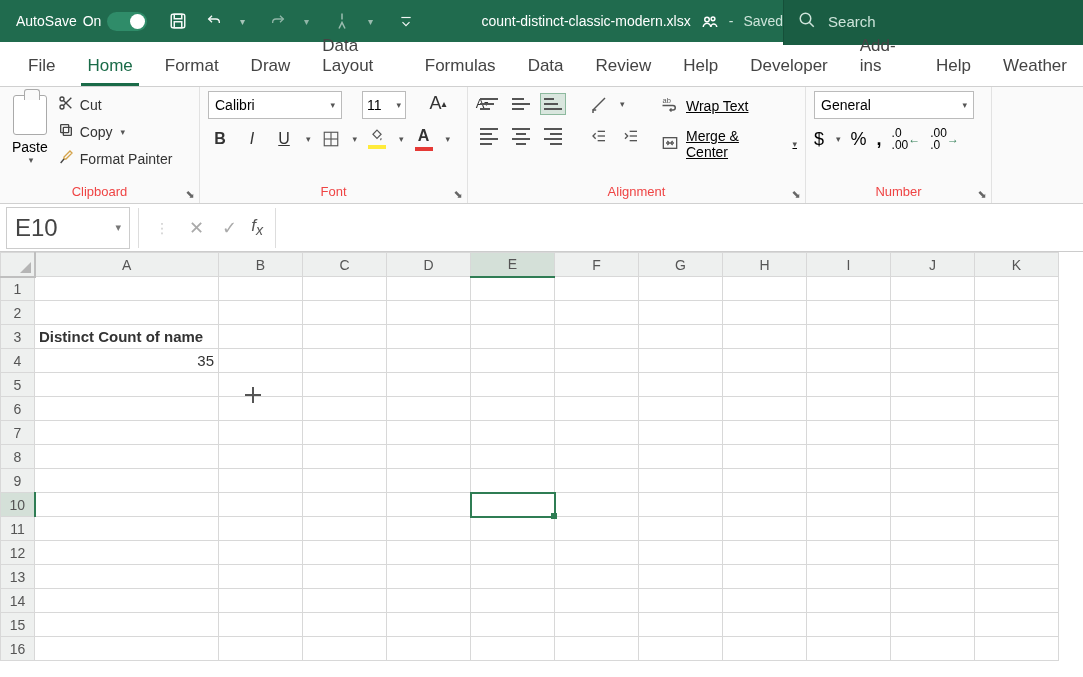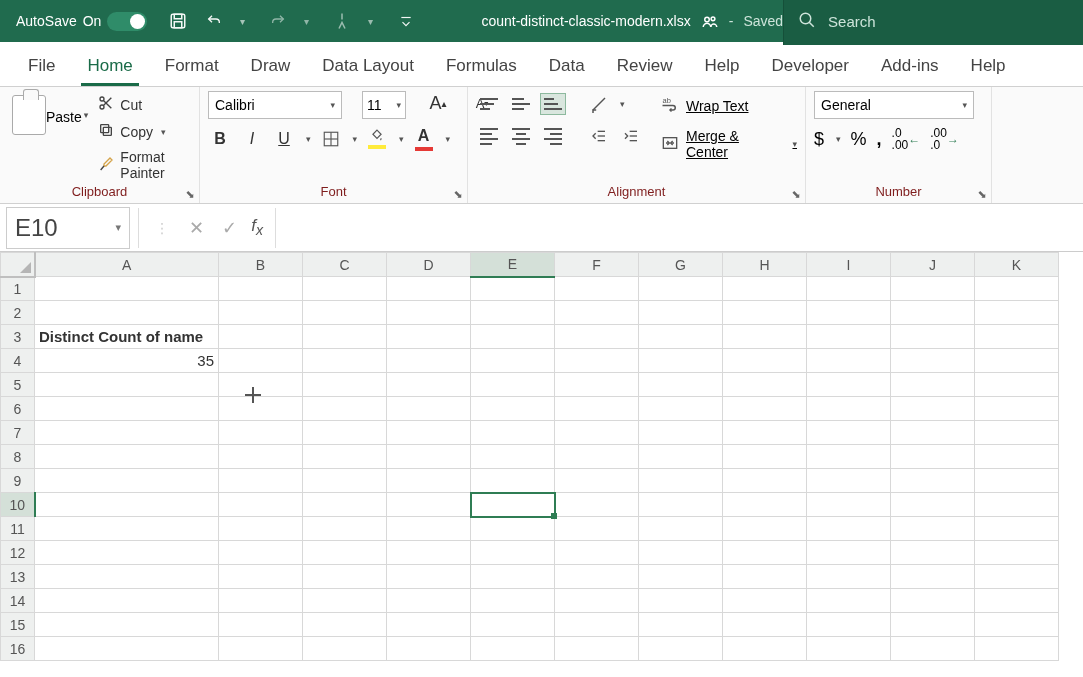--- a/index.html
+++ b/index.html
@@ -21,24 +21,24 @@
 
 .tabs { height: 45px; display: flex; align-items: flex-end; border-bottom: 1px solid #d0d0d0; padding-left: 12px; gap: 0; }
 .tab { padding: 10px 16px 10px; font-size: 17px; color: #444; cursor: pointer; position: relative; }
 .tab.active { color: #1a6b48; }
 .tab.active::after { content: ""; position: absolute; left: 10px; right: 10px; bottom: 0; height: 3px; background: #1a6b48; }
 
 
 .ribbon { height: 117px; background: #fafafa; border-bottom: 1px solid #d0d0d0; display: flex; }
 .group { border-right: 1px solid #e2e2e2; padding: 4px 8px 2px; display: flex; flex-direction: column; position: relative; }
 .group-body { flex: 1; display: flex; align-items: flex-start; gap: 6px; }
-.group-label { text-align: center; font-size: 13px; color: #7f1d1d; padding-bottom: 2px; position: relative; }
+.group-label { text-align: center; font-size: 13px; color: #ef4444; padding-bottom: 2px; position: relative; }
 .group-launcher { position: absolute; right: 2px; bottom: 2px; width: 14px; height: 14px; font-size: 11px; color: #666; display: flex; align-items: center; justify-content: center; cursor: pointer; }
 
-.clip-left { display: flex; flex-direction: row; align-items: center; justify-content: center; padding: 4px 4px 0; }
+.clip-left { display: flex; flex-direction: column; align-items: center; justify-content: center; padding: 4px 4px 0; }
 .clip-icon { width: 34px; height: 40px; border: 1px solid #aaa; border-radius: 3px; position: relative; background: #fff; }
 .clip-icon::before { content: ""; position: absolute; top: -7px; left: 10px; width: 14px; height: 10px; border: 1px solid #aaa; border-bottom: none; border-radius: 3px 3px 0 0; background: #fafafa; }
 .clip-right { display: flex; flex-direction: column; gap: 4px; padding-top: 2px; }
 .mini-row { display: flex; align-items: center; gap: 6px; font-size: 14px; color: #333; cursor: pointer; padding: 2px 0; }
 .mini-chev { font-size: 9px; color: #555; margin-left: 2px; }
 
 .fontbox { display: flex; gap: 20px; }
 .font-sel { width: 134px; height: 28px; border: 1px solid #bbb; background: #fff; font-size: 14px; padding: 0 6px; display: flex; align-items: center; justify-content: space-between; }
 .size-sel { width: 44px; height: 28px; border: 1px solid #bbb; background: #fff; font-size: 14px; padding: 0 4px; display: flex; align-items: center; justify-content: space-between; }
 .font-col { display: flex; flex-direction: column; gap: 8px; }
@@ -180,20 +180,21 @@
   <div class="tab">Format</div>
   <div class="tab">Draw</div>
   <div class="tab">Data Layout</div>
   <div class="tab">Formulas</div>
   <div class="tab">Data</div>
   <div class="tab">Review</div>
   <div class="tab">Help</div>
   <div class="tab">Developer</div>
   <div class="tab">Add-ins</div>
   <div class="tab">Help</div>
+  <div class="tab">Weather</div>
 </div>
 
 <div class="ribbon">
 
   <div class="group" style="width:200px">
     <div class="group-body">
       <div class="clip-left">
         <div class="clip-icon"></div>
         <div style="font-size:14px;margin-top:4px">Paste</div>
         <div class="mini-chev">▾</div>

